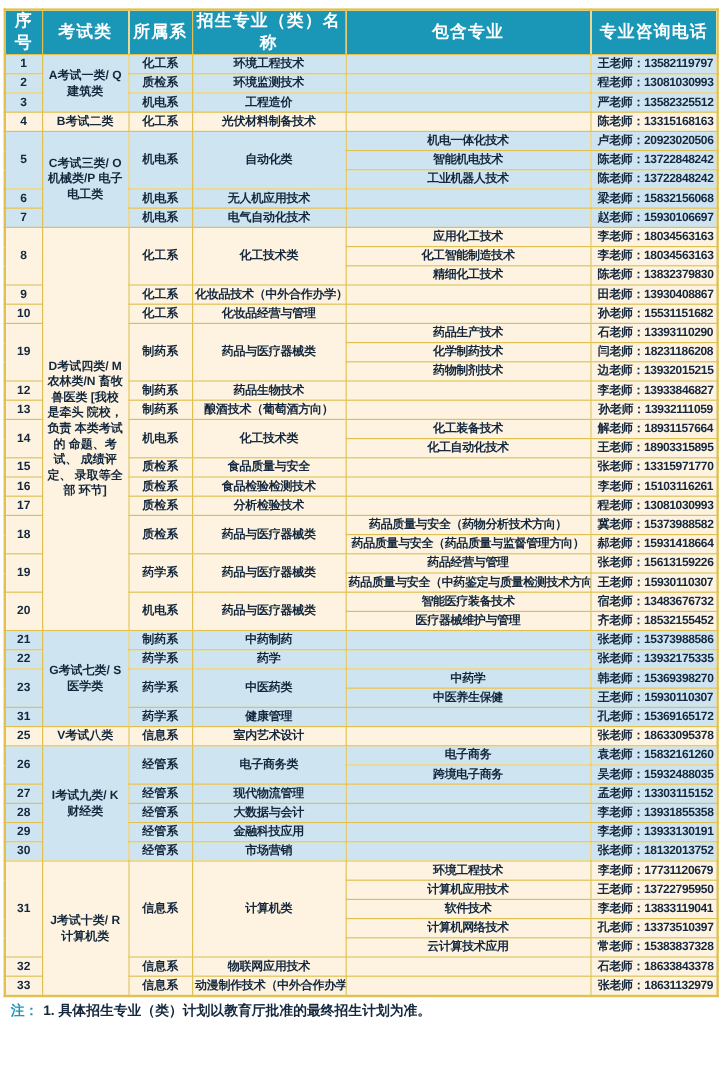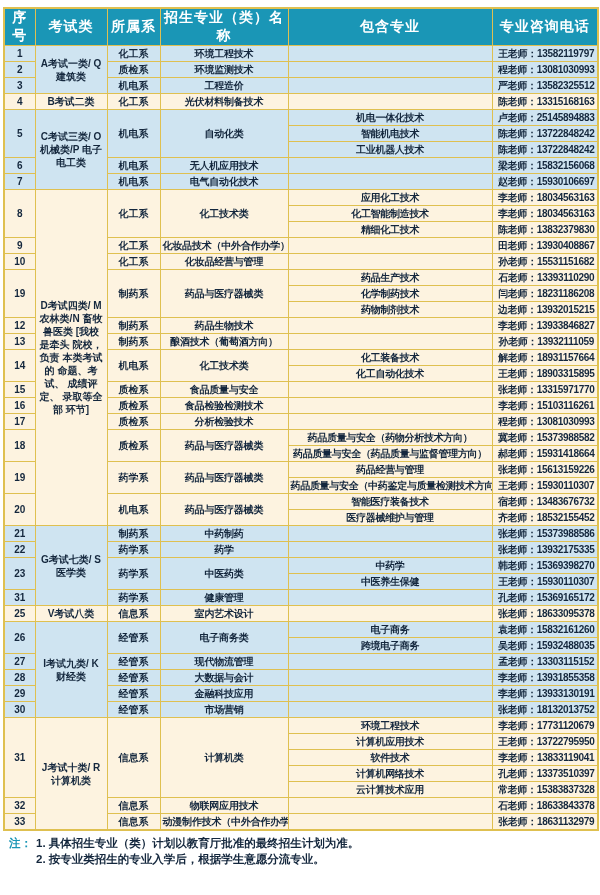--- a/index.html
+++ b/index.html
@@ -94,21 +94,21 @@
           <td class="c-major cream">光伏材料制备技术</td>
           <td class="c-sub cream"></td>
           <td class="c-phone cream">陈老师：13315168163</td>
         </tr>
         <tr>
           <td class="c-no blue" rowspan="3">5</td>
           <td class="c-cat blue" rowspan="5">C考试三类/ O机械类/P 电子电工类</td>
           <td class="c-dept blue" rowspan="3">机电系</td>
           <td class="c-major blue" rowspan="3">自动化类</td>
           <td class="c-sub blue">机电一体化技术</td>
-          <td class="c-phone blue">卢老师：25145894883</td>
+          <td class="c-phone blue">卢老师：20923020506</td>
         </tr>
         <tr>
           <td class="c-sub blue">智能机电技术</td>
           <td class="c-phone blue">陈老师：13722848242</td>
         </tr>
         <tr>
           <td class="c-sub blue">工业机器人技术</td>
           <td class="c-phone blue">陈老师：13722848242</td>
         </tr>
         <tr>
@@ -369,17 +369,16 @@
           <td class="c-phone cream">张老师：18631132979</td>
         </tr>
       </tbody>
   </table>
 
   <div class="notes">
     <div class="row">
       <span class="note-prefix">注：</span>
       <div class="note-lines">
           <div>1. 具体招生专业（类）计划以教育厅批准的最终招生计划为准。</div>
-          <div>2. 按专业类招生的专业入学后，根据学生意愿分流专业。</div>
         </div>
     </div>
   </div>
 </div>
 
 </body></html>

